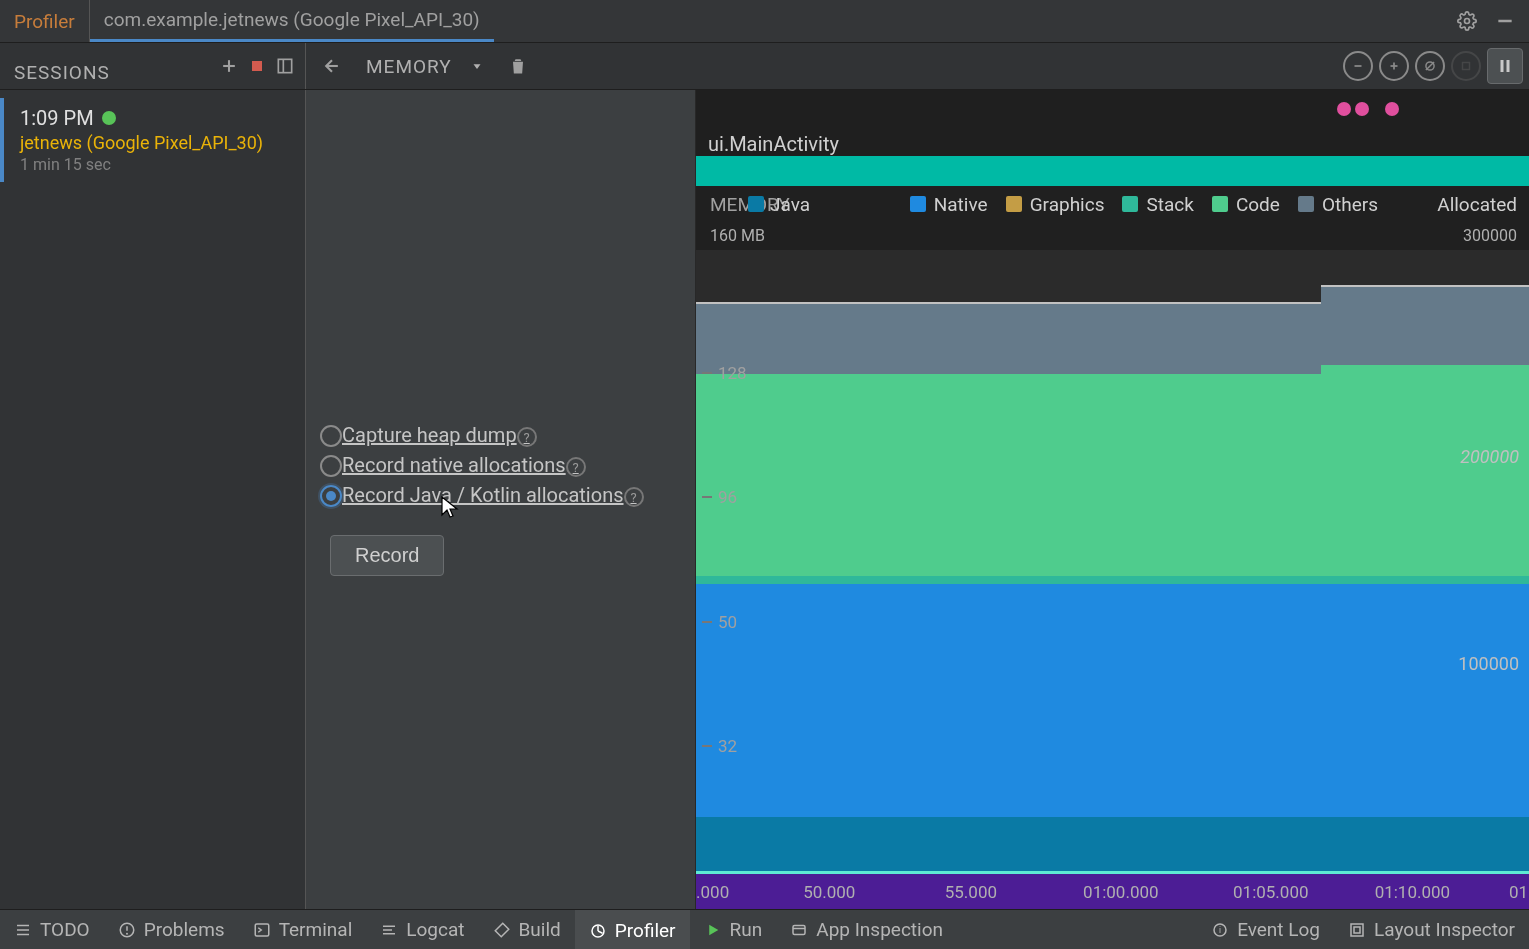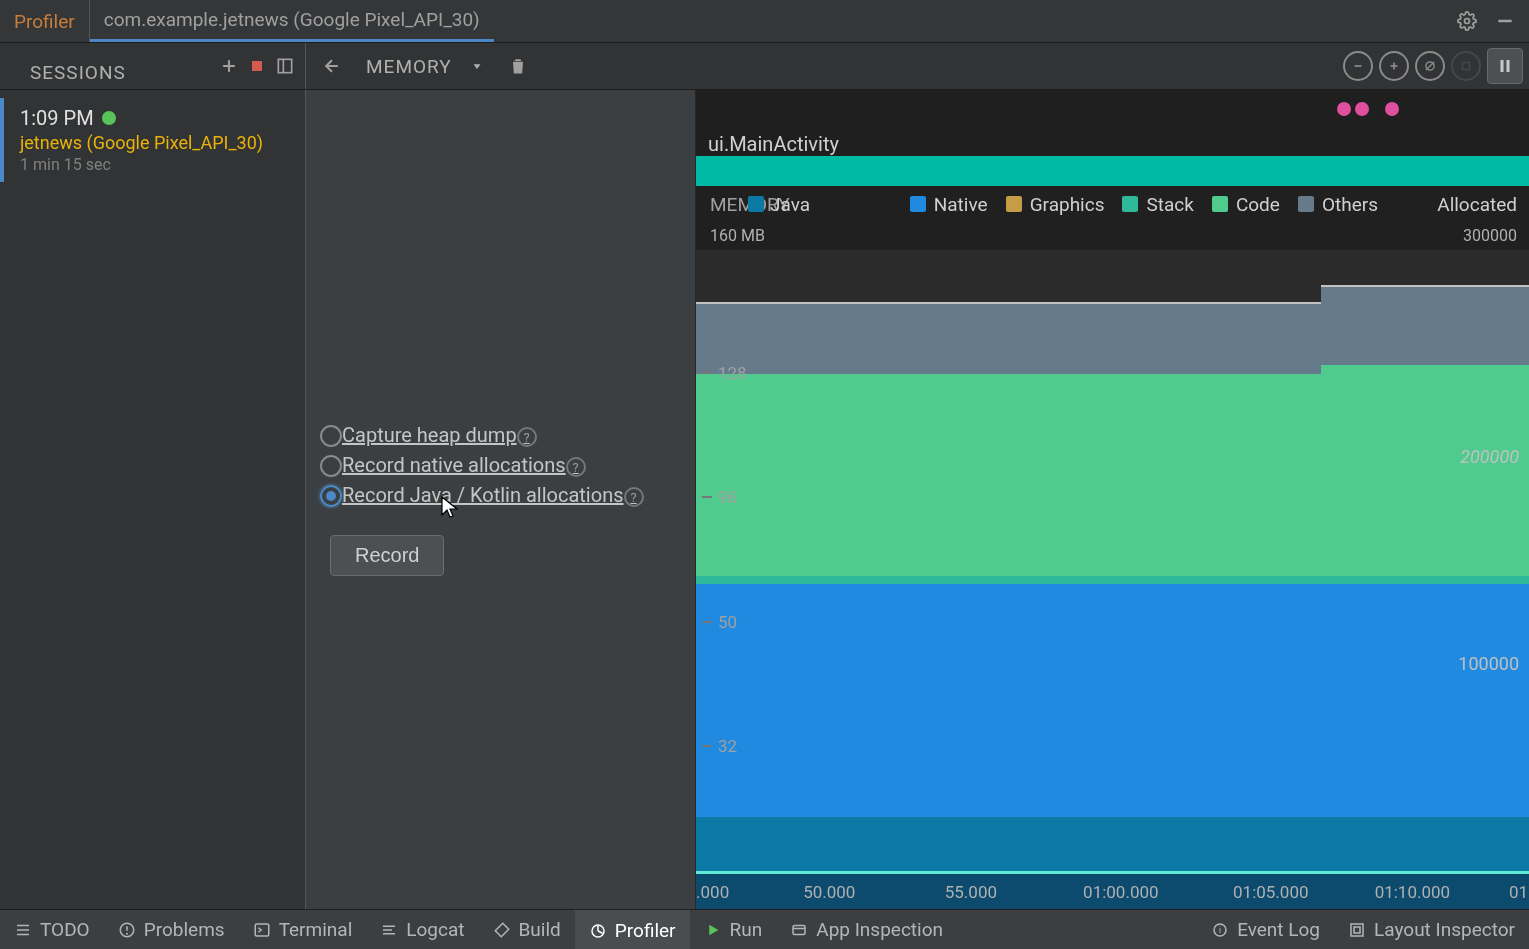--- a/index.html
+++ b/index.html
@@ -67,21 +67,21 @@
     border-top: 1px solid #1e1e1e;
     border-bottom: 1px solid #1e1e1e;
     display:flex; align-items:center;
   }
   .toolbar-left {
     width: 306px; height:100%;
     display:flex; align-items:center;
     border-right: 1px solid #555;
     font-size: 19px;
   }
-  .sessions-label { padding-left: 30px; letter-spacing:1px; color:#b0b0b0;margin-top:13px;}
+  .sessions-label { padding-left: 14px; letter-spacing:1px; color:#b0b0b0;margin-top:13px;}
   .toolbar-left .spacer { flex:1; }
   .toolbar-mid {
     display:flex; align-items:center; gap:10px; padding:0 12px;
   }
   .dropdown {
     display:flex; align-items:center; gap:18px;
     padding: 4px 10px;
     color:#b0b0b0; font-size:19px;
     letter-spacing:1px;
   }
@@ -141,21 +141,21 @@
     font-size:20px; color:#d0d0d0;
     background:#4c5052; border:1px solid #6a6d6f; border-radius:4px;
     margin-left:10px;
     cursor:pointer;
   }
   .cursor {
     position:absolute; pointer-events:none;
   }
 
   .chart-panel {
-    flex:1; position:relative; background:#0c4a6e; display:flex; flex-direction:column;
+    flex:1; position:relative; background:#4c1d95; display:flex; flex-direction:column;
   }
   .event-strip {
     height:40px; background:#1f1f1f; position:relative;
   }
   .pink-dots { position:absolute; top:12px; right:130px; display:flex; gap:6px;}
   .pink-dot { width:14px; height:14px; background:#e04f9e; border-radius:50%;}
   .activity-strip { height:30px; background:var(--teal); position:relative;}
   .activity-label { position:absolute; left:12px; top:-26px; font-size:20px; color:#d0d0d0;}
   .activity-top { height:26px; background:#1f1f1f;}
   .legend-row {

